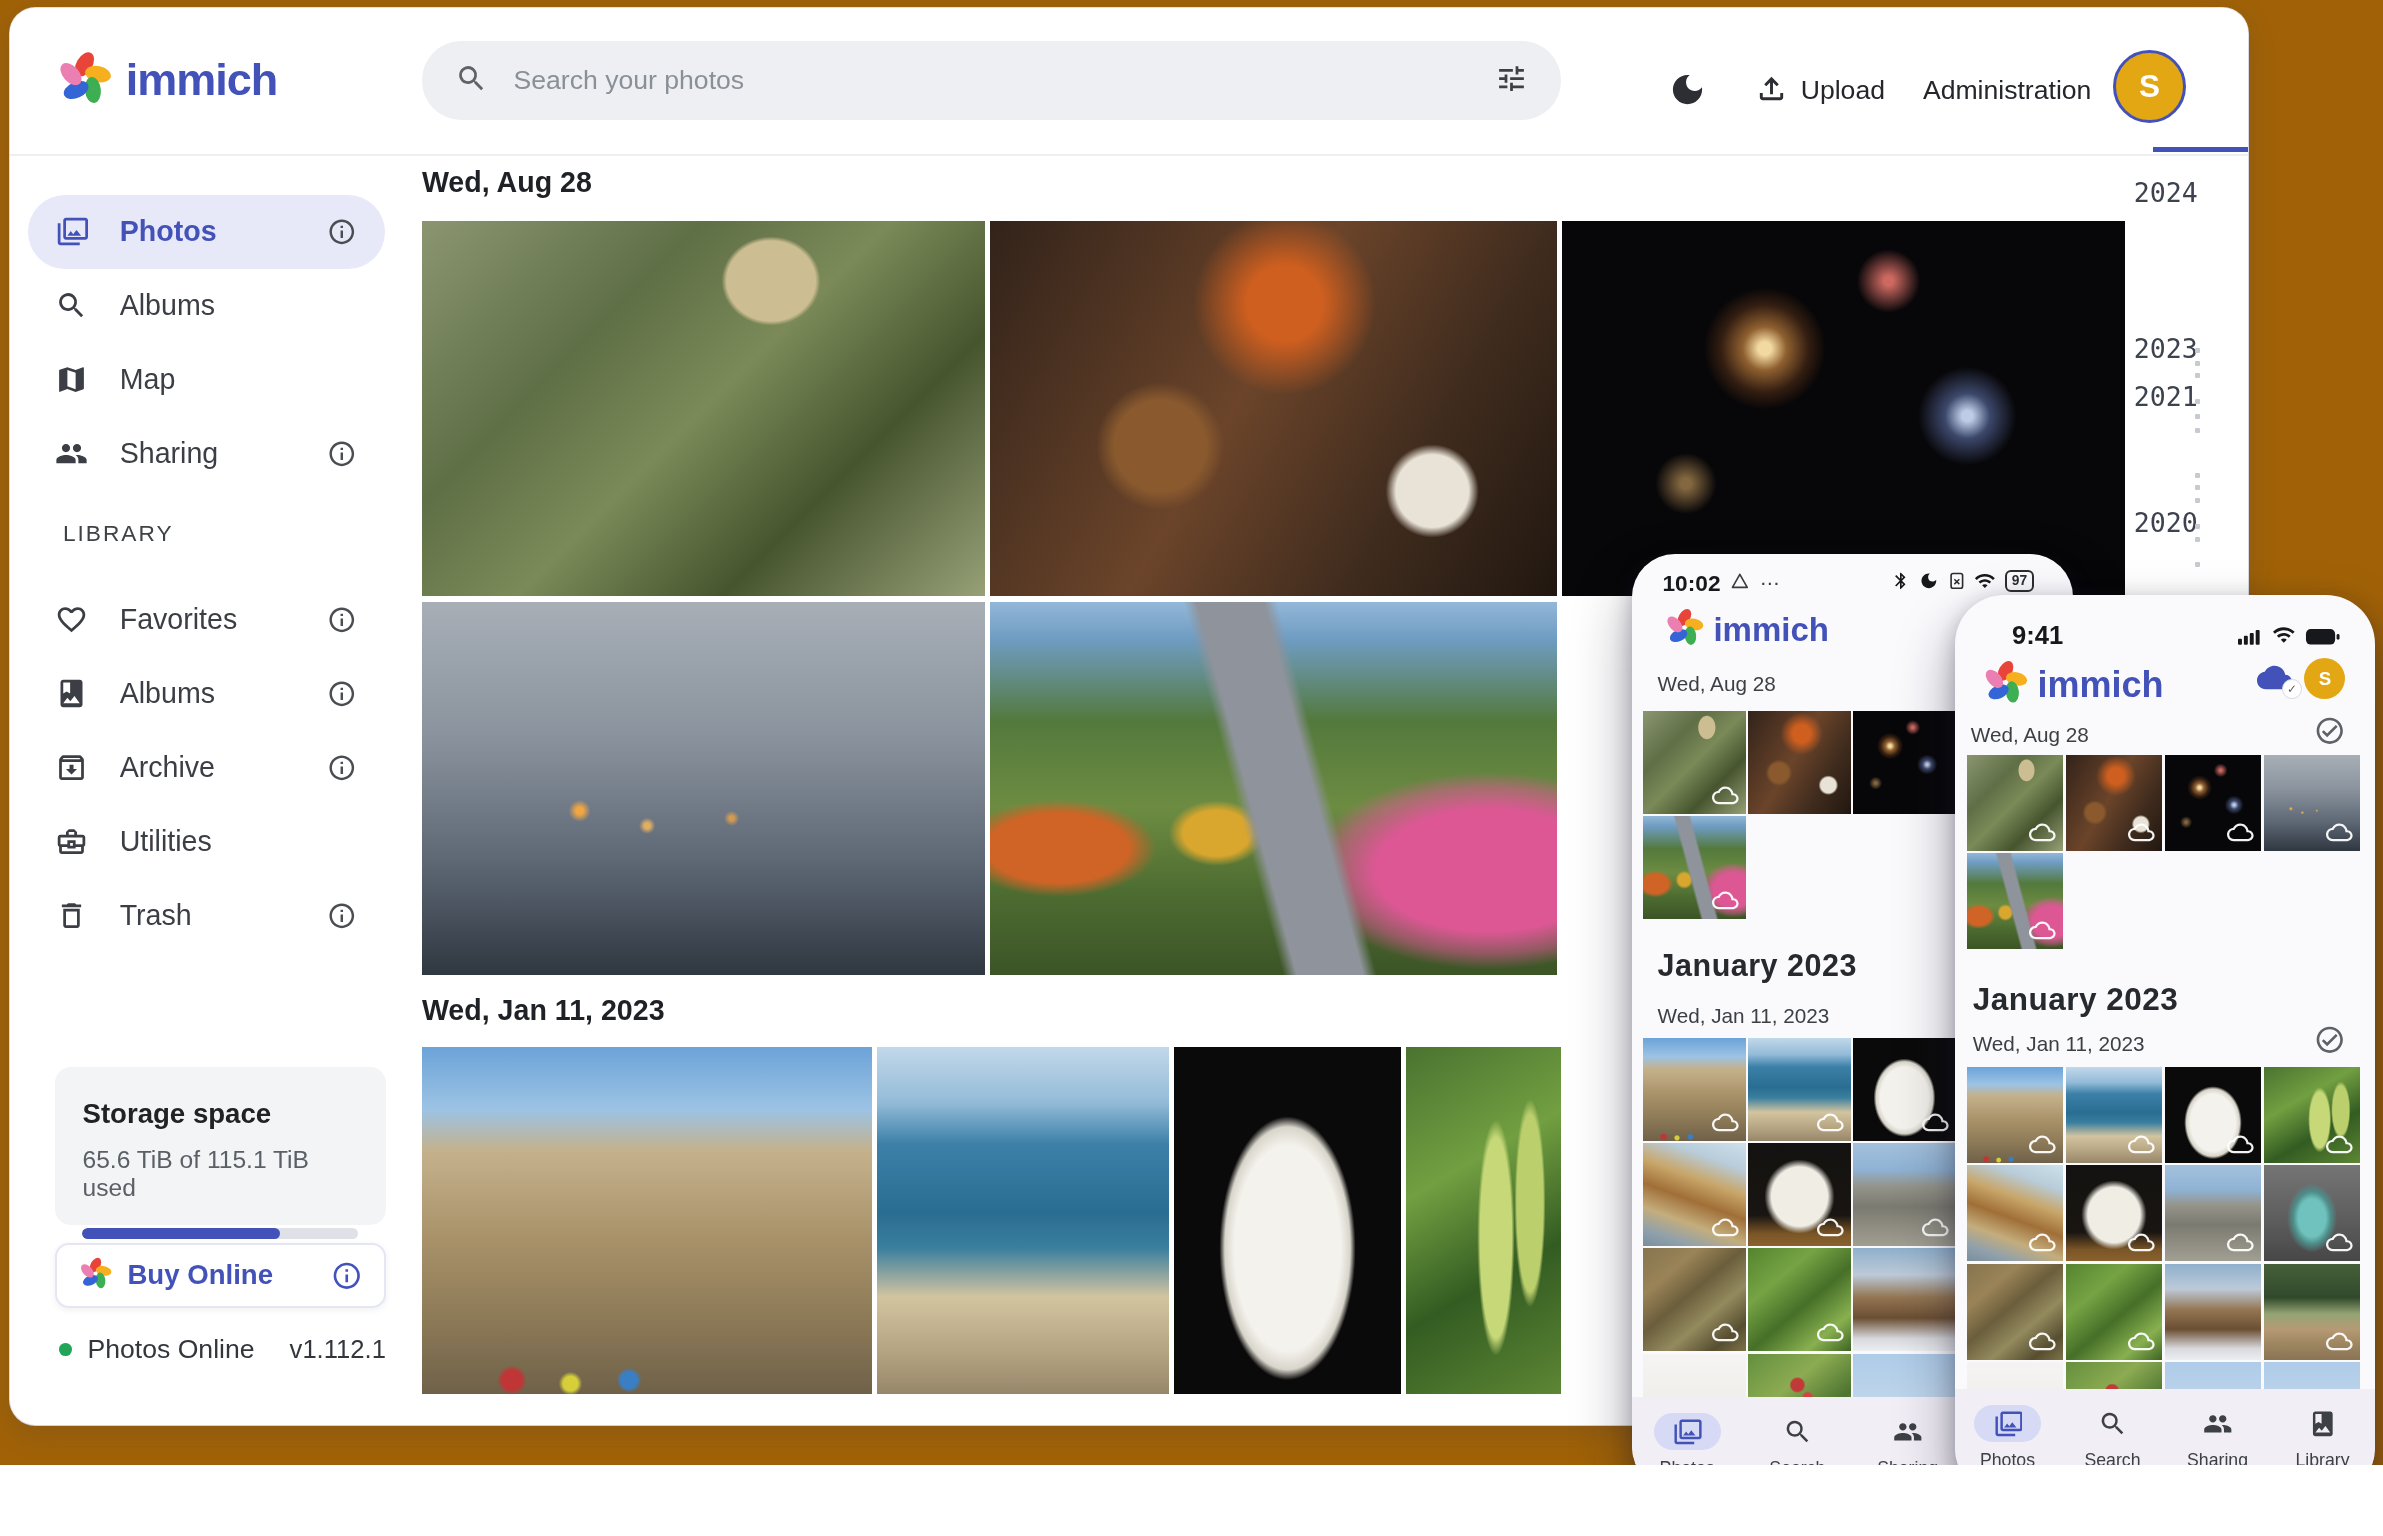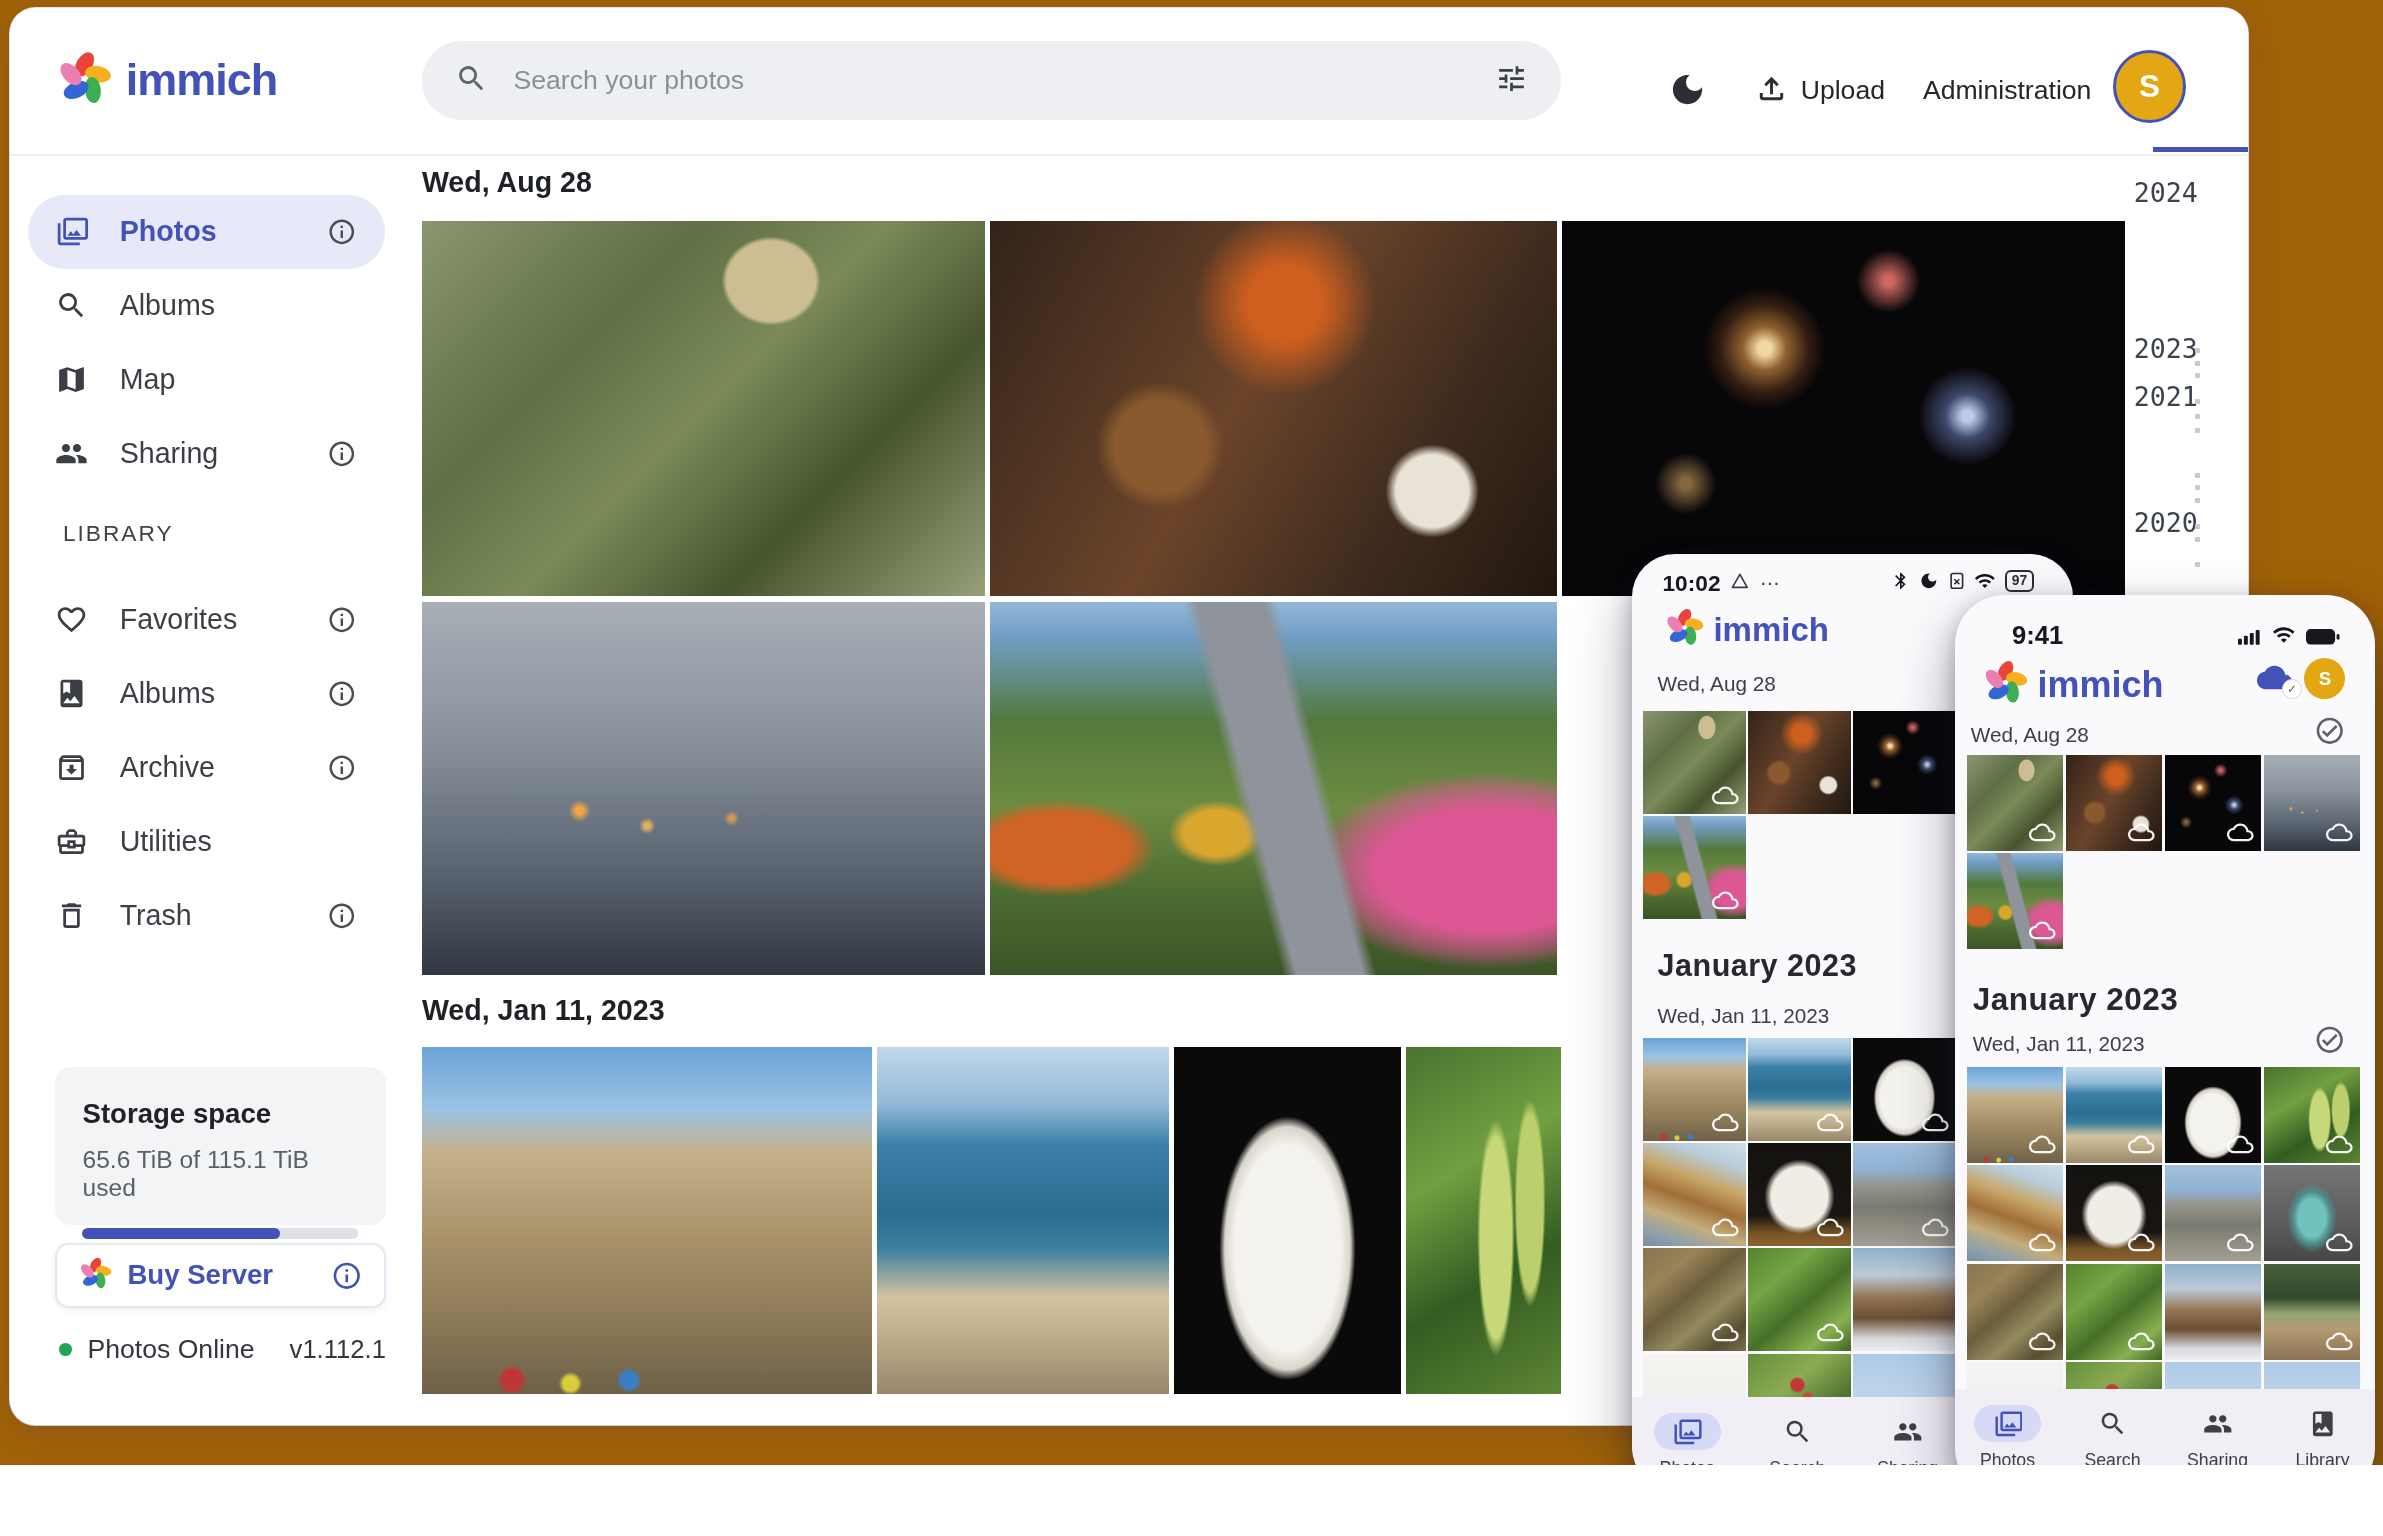--- a/index.html
+++ b/index.html
@@ -258,21 +258,21 @@
             <g transform="rotate(144)">
               <ellipse cx="0" cy="-6.2" rx="3.5" ry="5.7" transform="rotate(30 0 -6.2)" fill="#3eae53"></ellipse>
             </g>
             <g transform="rotate(216)">
               <ellipse cx="0" cy="-6.2" rx="3.5" ry="5.7" transform="rotate(30 0 -6.2)" fill="#3465d6"></ellipse>
             </g>
             <g transform="rotate(288)">
               <ellipse cx="0" cy="-6.2" rx="3.5" ry="5.7" transform="rotate(30 0 -6.2)" fill="#ec7fb2"></ellipse>
             </g>
           </svg></span>
-      <span class="buy-label">Buy Server</span>
+      <span class="buy-label">Buy Online</span>
       <span id="buy-info-ic" style="width:31.5px;height:31.5px;color:#4352b9"><svg viewBox="0 0 24 24" width="31.5" height="31.5" fill="currentColor">
             <path d="M11 7h2v2h-2zm0 4h2v6h-2zm1-9C6.48 2 2 6.48 2 12s4.48 10 10 10 10-4.48 10-10S17.52 2 12 2zm0 18c-4.41 0-8-3.59-8-8s3.59-8 8-8 8 3.59 8 8-3.59 8-8 8z"></path>
           </svg></span>
     </div>
 
     <div class="server">
       <span class="dot"></span>
       <span class="srv-label">Photos Online</span>
       <span class="srv-ver">v1.112.1</span>
     </div>

